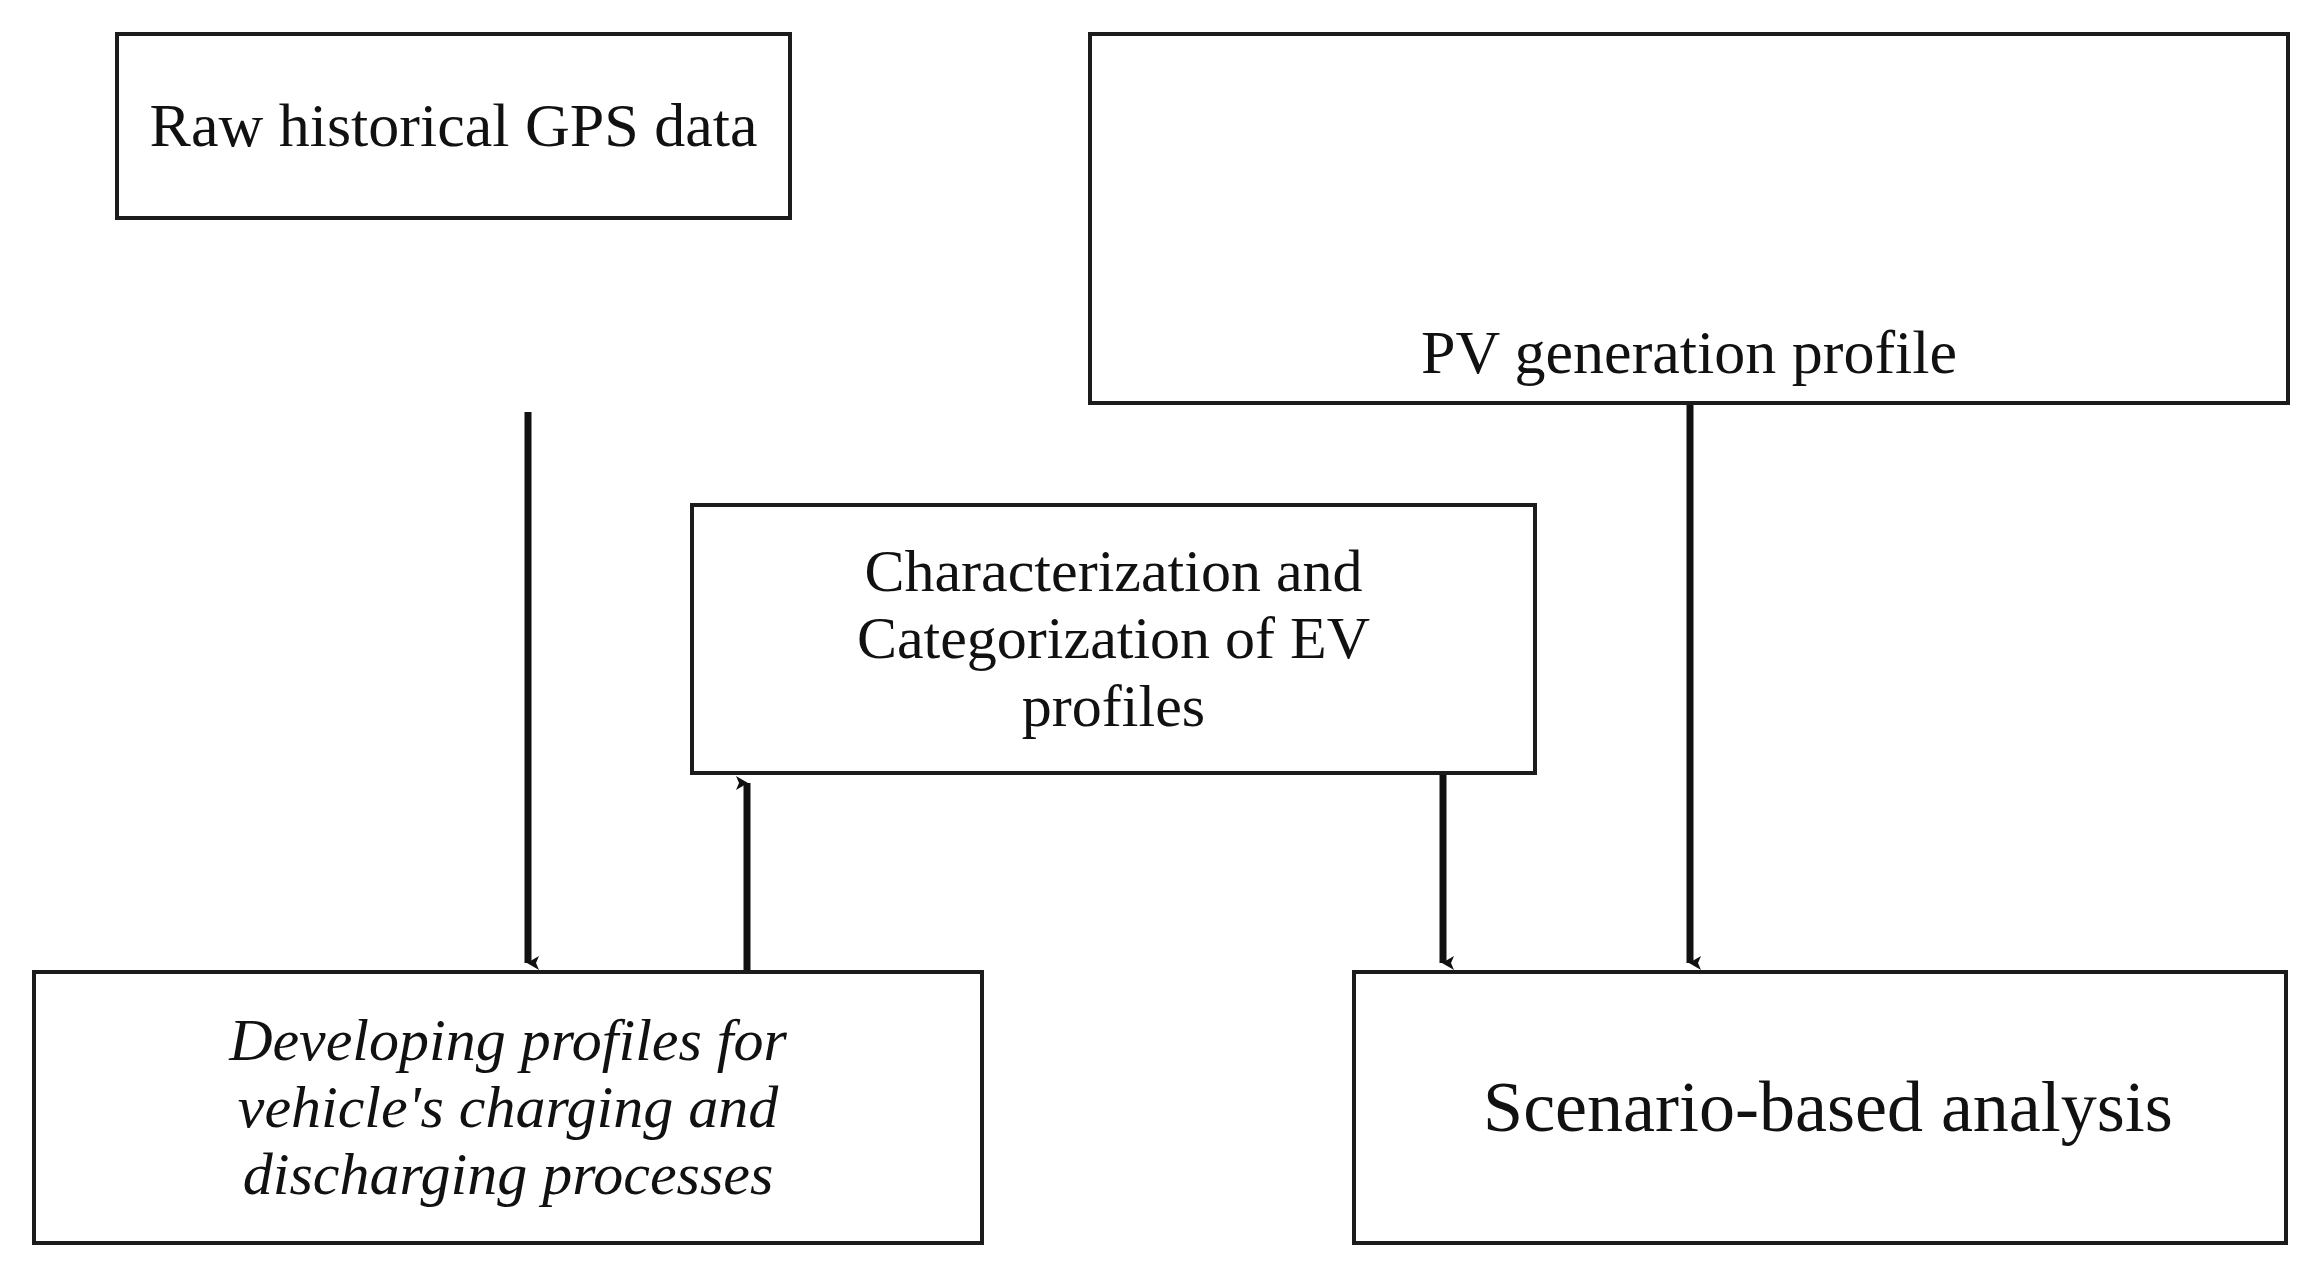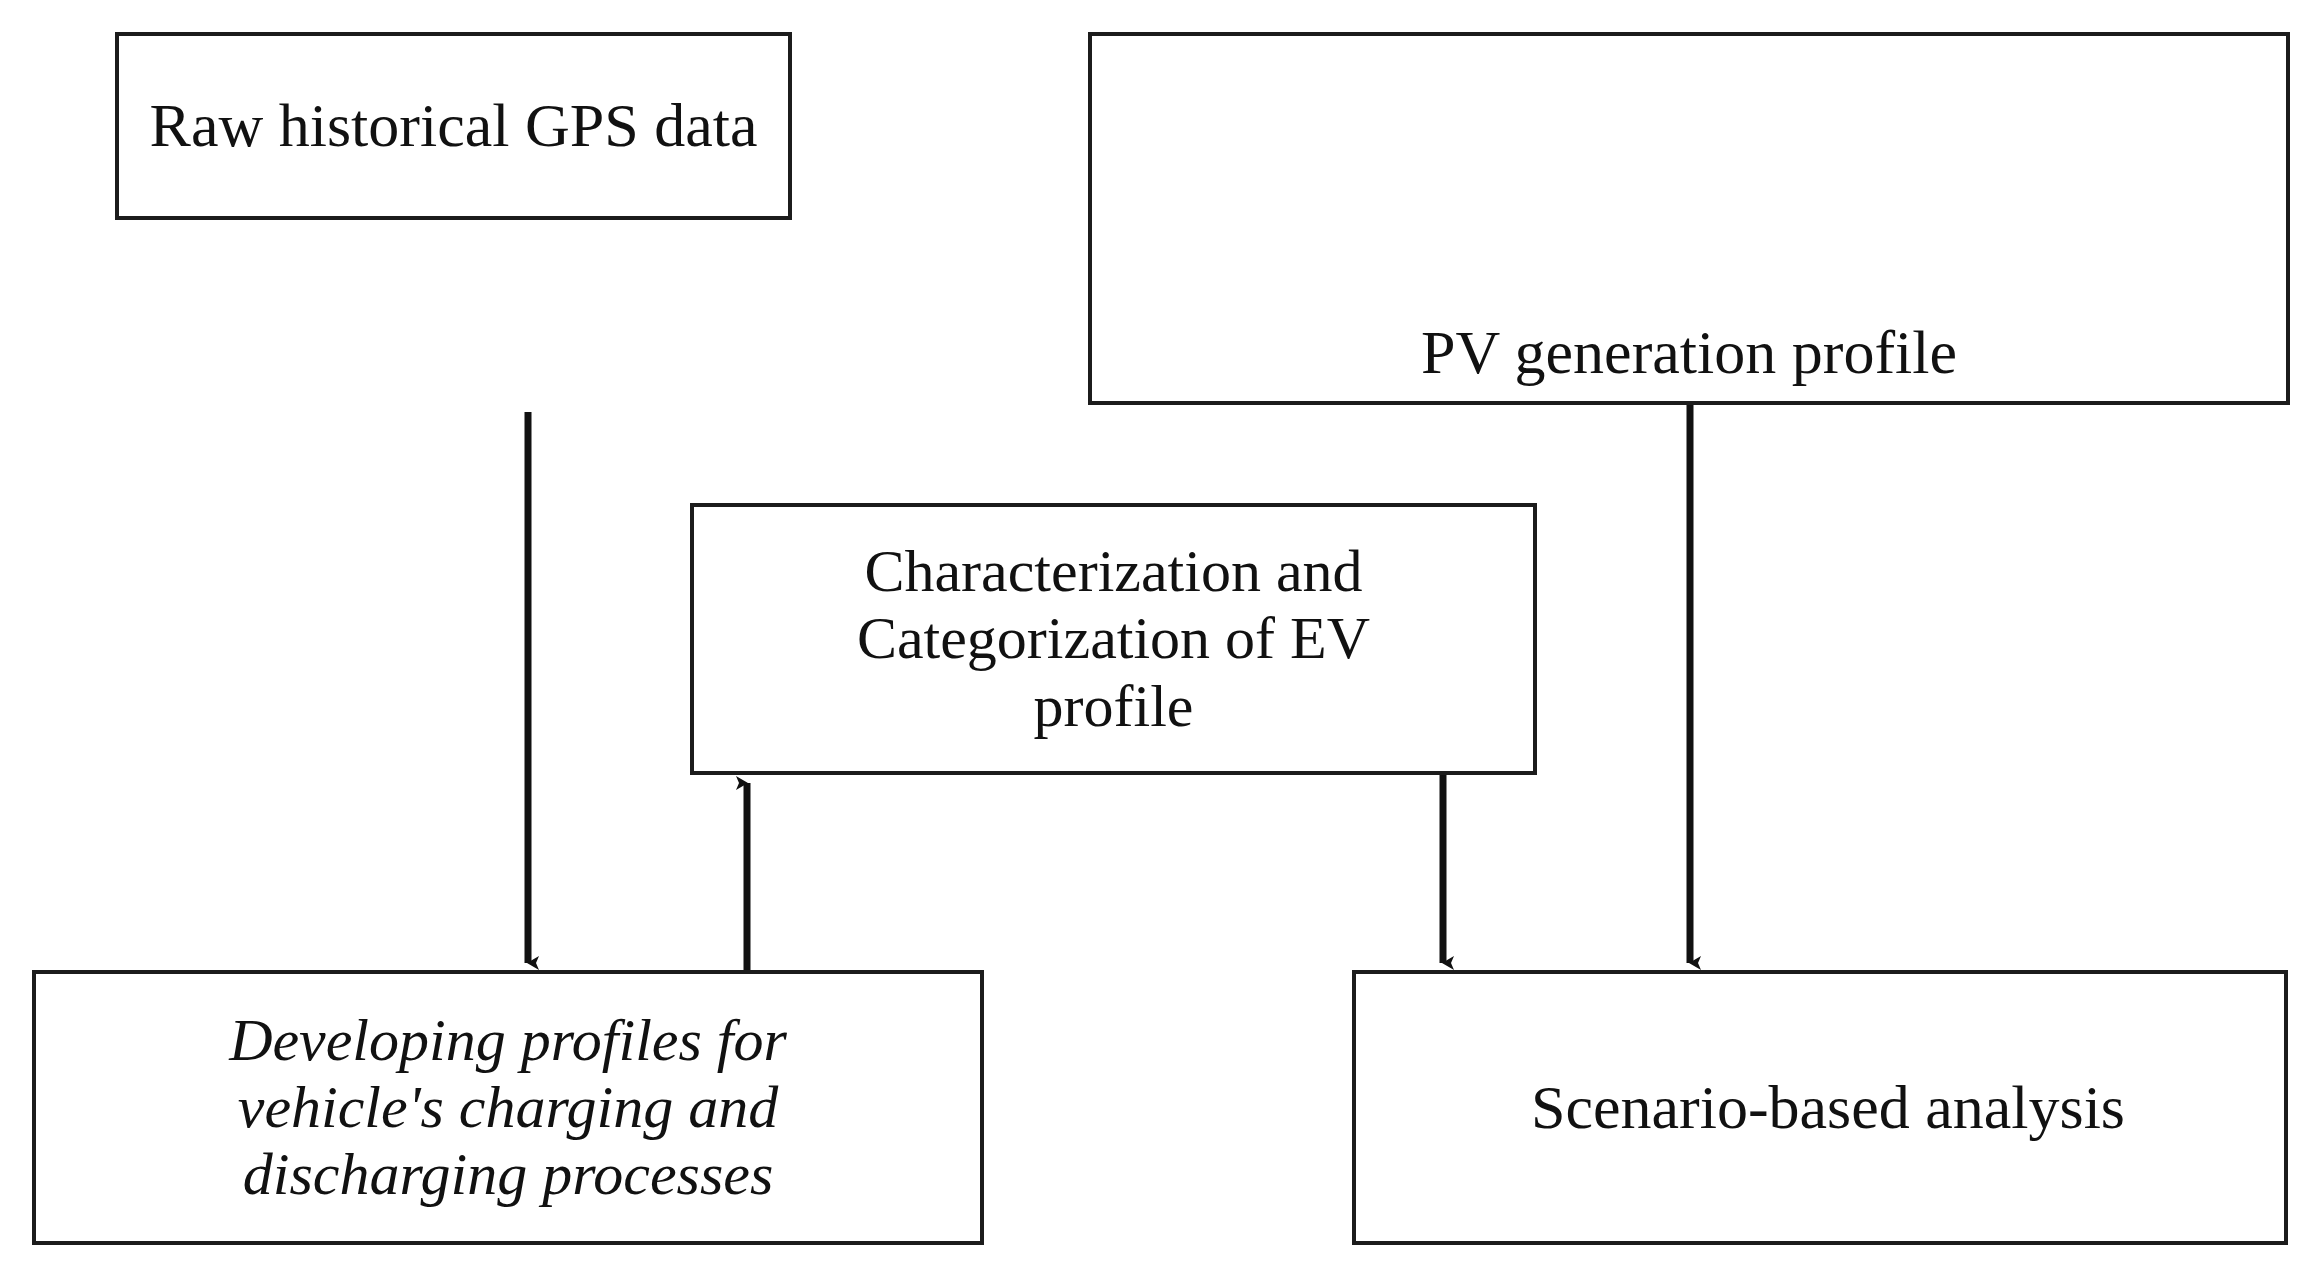--- a/index.html
+++ b/index.html
@@ -78,21 +78,21 @@
 
   
   #box-developing-profiles {
     left: 32px; top: 970px; width: 952px; height: 275px; font-style: italic;
   }
   #box-developing-profiles .node-label { font-size: 60px; }
 
   #box-scenario-analysis {
     left: 1352px; top: 970px; width: 936px; height: 275px;
   }
-  #box-scenario-analysis .node-label { font-size: 62px; margin-left: 16px; }
+  #box-scenario-analysis .node-label { font-size: 72px; margin-left: 16px; }
 
   
   #connectors {
     position: absolute;
     left: 0; top: 0;
     width: 2319px;
     height: 1287px;
     pointer-events: none;
   }
 </style>
@@ -108,21 +108,21 @@
 
   <div class="node" id="group-pv-inputs">
     <span class="node-label">PV generation profile</span>
   </div>
 
 
 
   <div class="node" id="box-characterization">
     <span class="node-label">Characterization and
 Categorization of EV
-profile</span>
+profiles</span>
   </div>
 
   <div class="node" id="box-developing-profiles">
     <span class="node-label">Developing profiles for
 vehicle's charging and
 discharging processes</span>
   </div>
 
   <div class="node" id="box-scenario-analysis">
     <span class="node-label">Scenario-based analysis</span>

